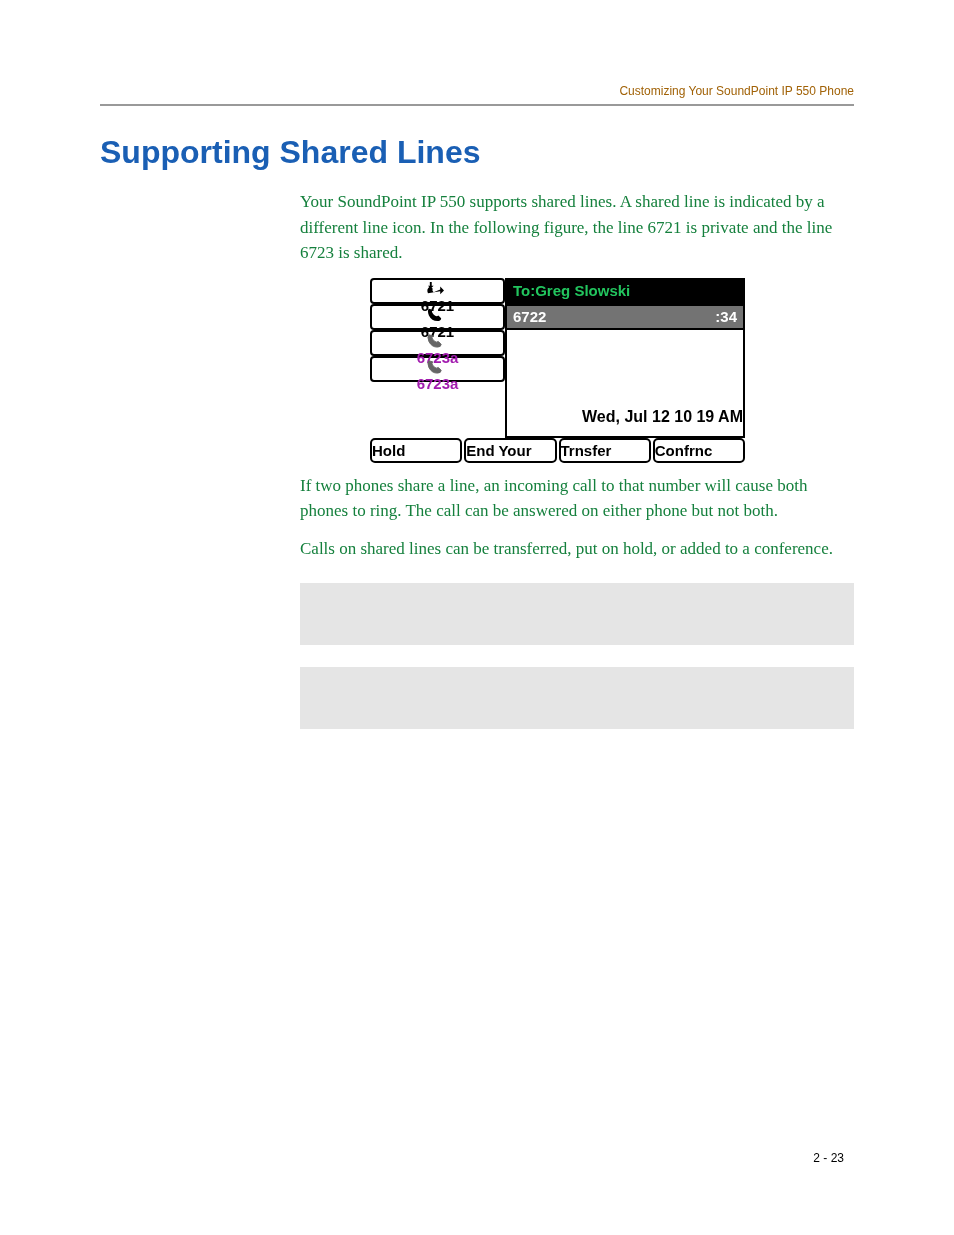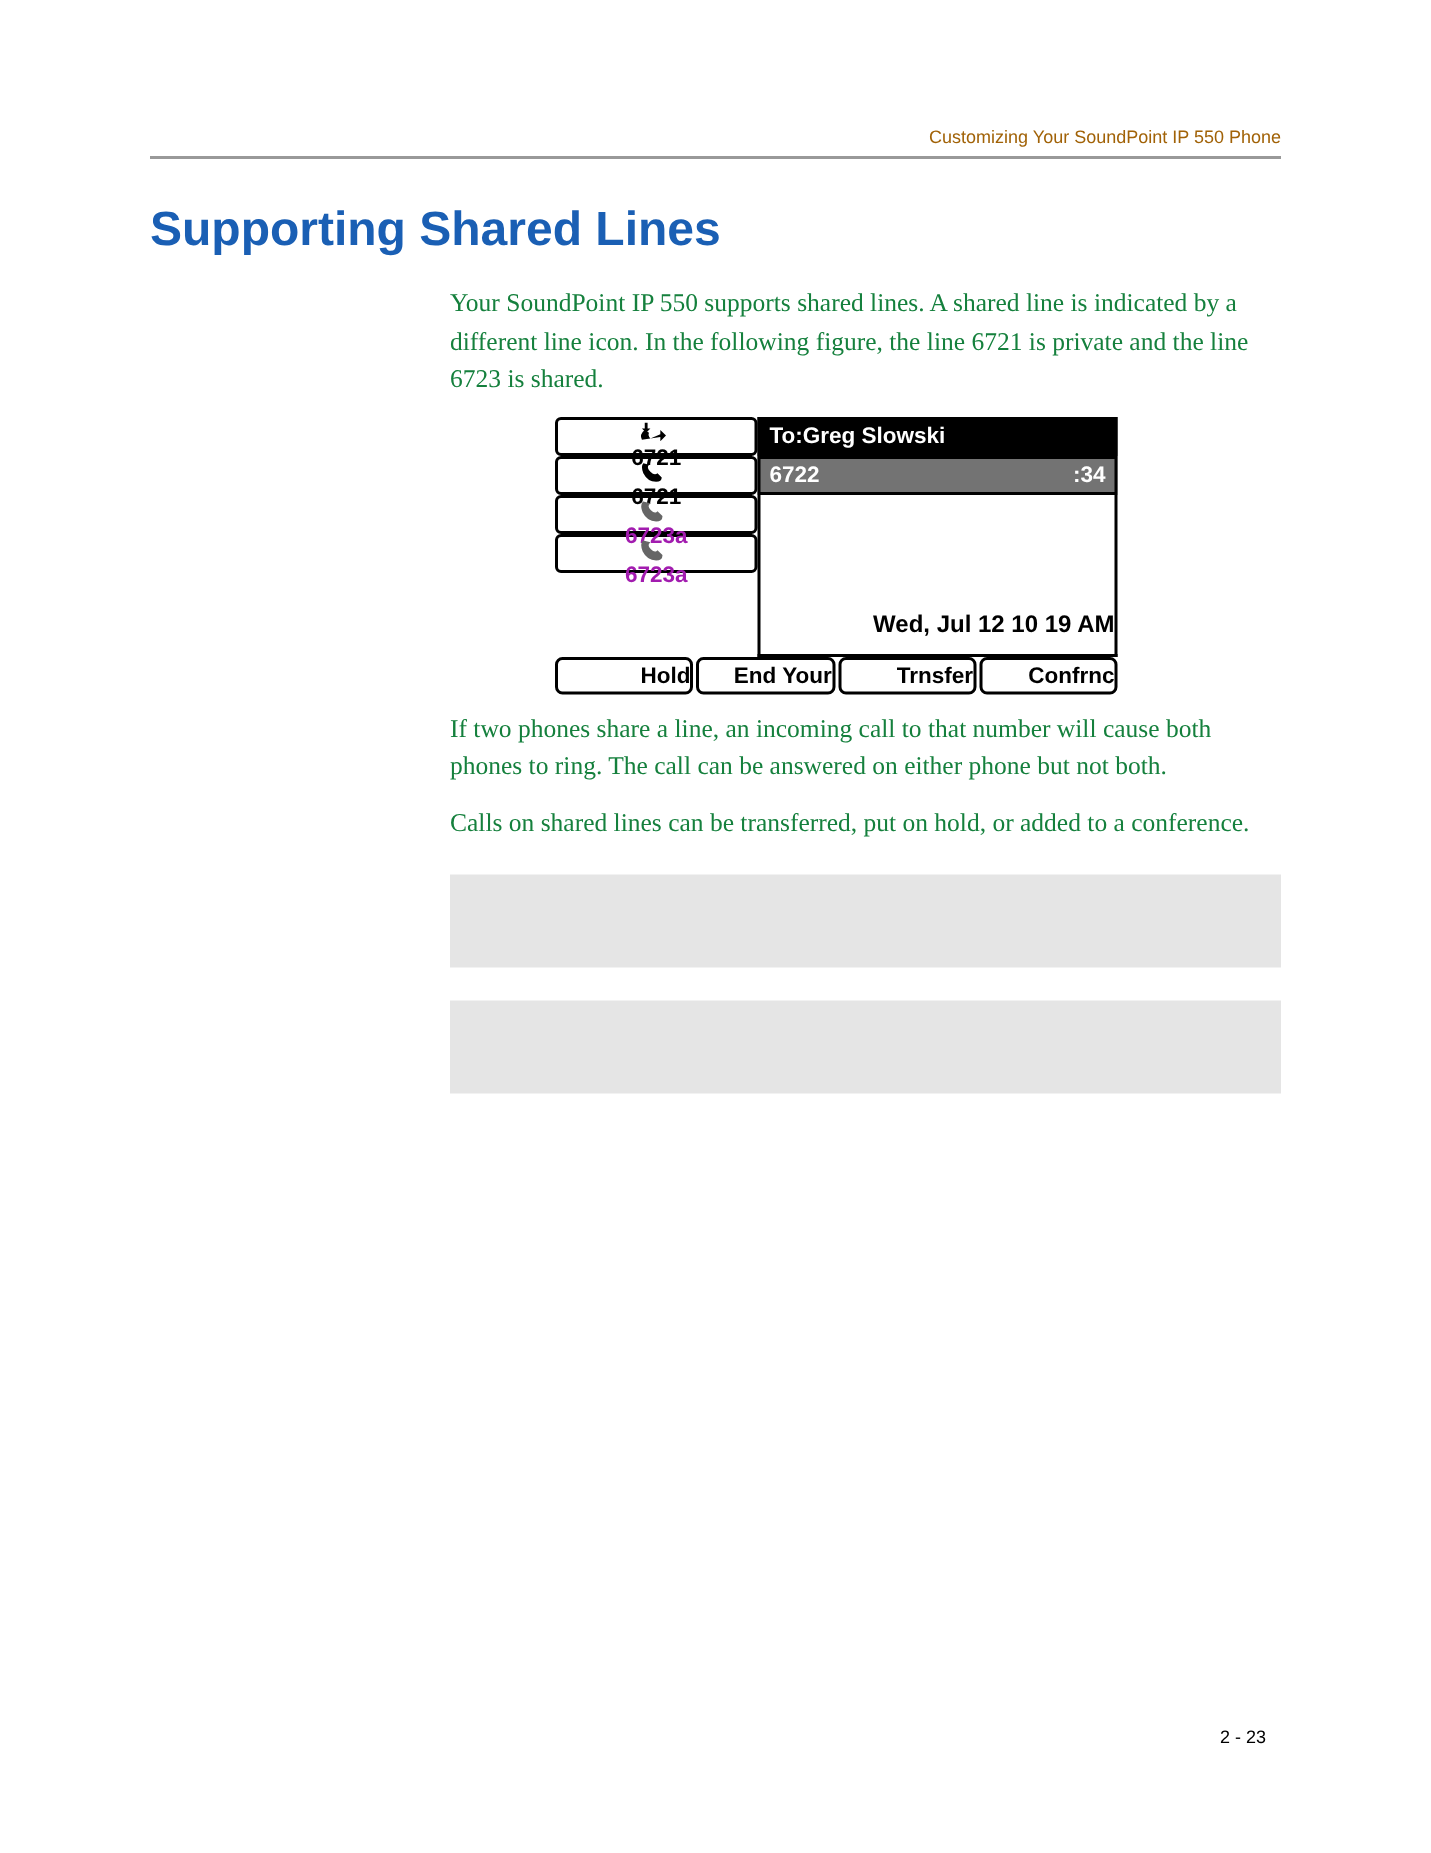--- a/index.html
+++ b/index.html
@@ -89,21 +89,21 @@
       display: inline-flex;
       align-items: center;
       justify-content: center;
     }
     .line-label {
       font-family: Arial, sans-serif;
       font-weight: bold;
     }
     .call-info {
       background: #000;
-      color: #ffffff;
+      color: #22c55e;
       height: 26px;
       display: flex;
       align-items: center;
       padding: 0 6px;
       font-weight: bold;
       font-size: 15px;
       border: 2px solid #000;
     }
     .call-num-row {
       background: #737373;
@@ -134,21 +134,21 @@
     }
     .softkeys {
       display: flex;
       gap: 2px;
       margin-top: 0;
     }
     .softkey {
       flex: 1;
       border: 2px solid #000;
       border-radius: 5px;
-      text-align: right;
+      text-align: left;
       padding: 2px 0;
       font-weight: bold;
       font-size: 15px;
       font-family: Arial, sans-serif;
     }
     .note-box {
       background: #e5e5e5;
       height: 62px;
       margin-left: 200px;
       margin-top: 22px;

